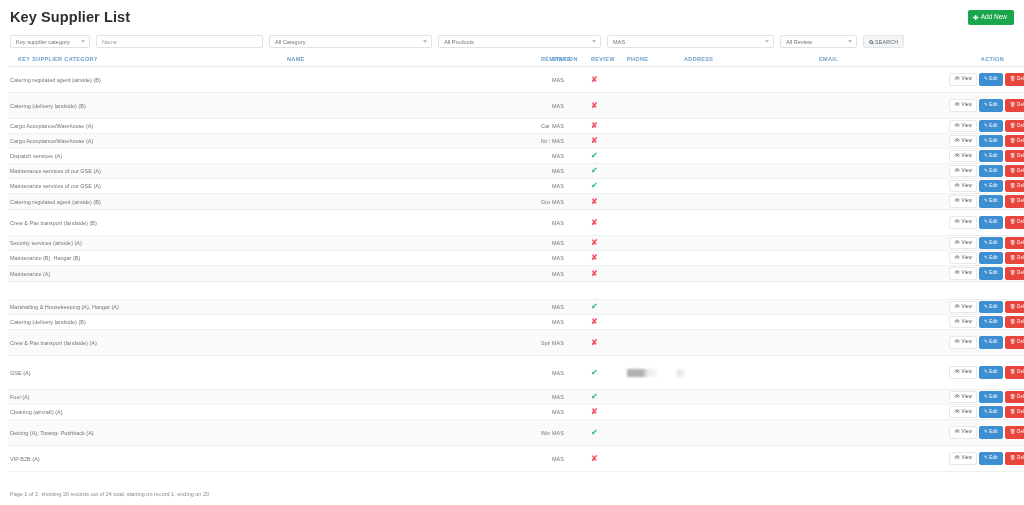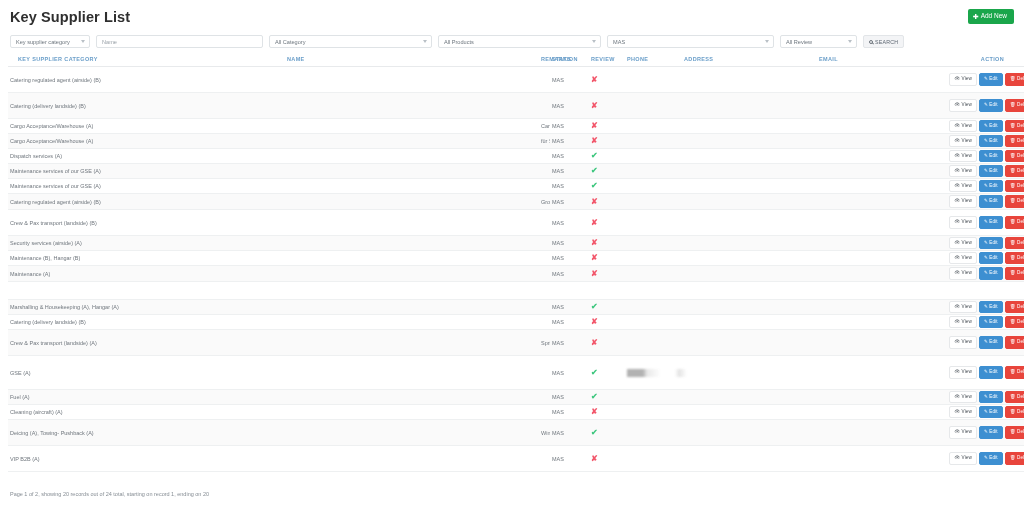--- a/index.html
+++ b/index.html
@@ -8,21 +8,21 @@
     width: 1024px; height: 505px;
     background: #ffffff;
     font-family: "Liberation Sans", sans-serif;
     color: #333;
     overflow: hidden;
   }
   .page { position: relative; width: 1024px; height: 505px; padding: 0 8px; }
 
   
   .header-row {
-    display: flex; align-items: flex-start; justify-content: space-between;
+    display: flex; align-items: flex-end; justify-content: space-between;
     padding: 9px 2px 0 2px;
   }
   .page-title {
     font-size: 14.5px; font-weight: bold; color: #2f2f2f;
     letter-spacing: .1px; margin: 0;
   }
   .btn-add {
     background: #1aa64b; color: #fff; border: none; border-radius: 2px;
     font-size: 6.5px; padding: 4px 7px 4px 5px; line-height: 1;
     display: inline-flex; align-items: center; gap: 2px;

